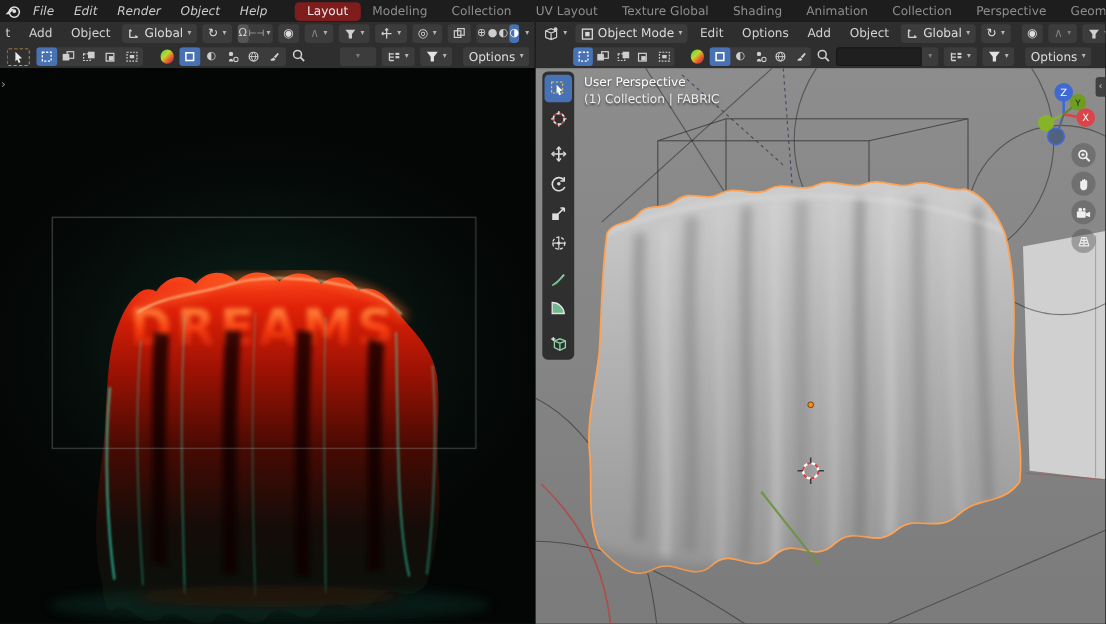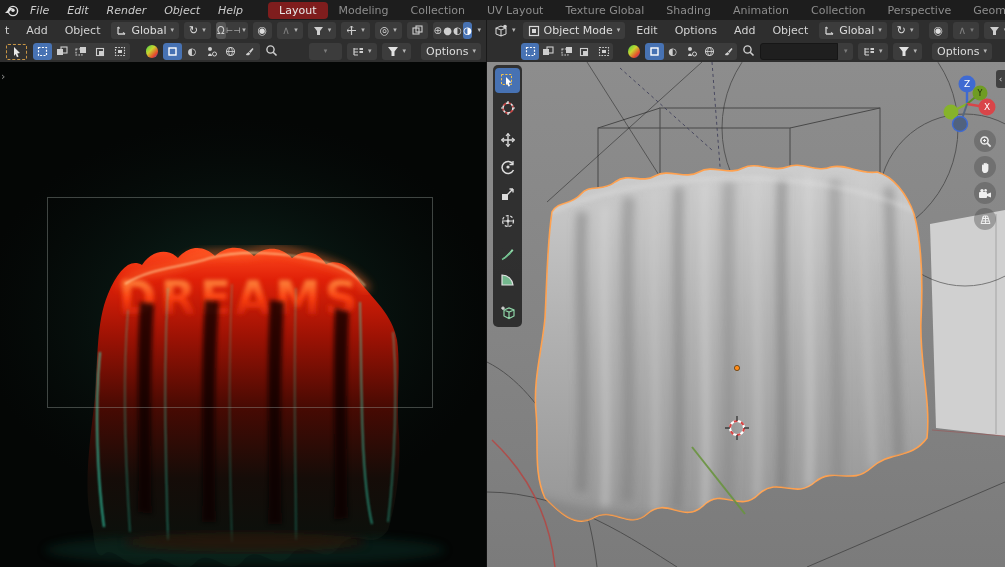--- a/index.html
+++ b/index.html
@@ -604,20 +604,24 @@
       <div class="tsep"></div>
       <div class="vtool">
           <svg width="16" height="16" viewBox="0 0 16 16">
             <path d="M4,6 L9,4 L14,6 L14,12 L9,14.5 L4,12 Z M4,6 L9,8 L14,6 M9,8 L9,14.5" fill="none" stroke="#8fd6a8" stroke-width="1.2"></path>
             <path d="M3,2.5 L3,6 M1.2,4.2 L4.8,4.2" stroke="#e2e2e2" stroke-width="1.3"></path>
           </svg>
         </div>
     </div>
 
     
+    <div class="overlay-text">
+      <div>User Perspective</div>
+      <div class="l2">(1) Collection | FABRIC</div>
+    </div>
 
     
     <svg class="axis-gizmo" viewBox="0 0 60 60">
       <path d="M30,30 L30,12" stroke="#3f6ad2" stroke-width="2.4"></path>
       <path d="M30,30 L42,20" stroke="#5c8d23" stroke-width="2"></path>
       <path d="M30,30 L48,33" stroke="#d94549" stroke-width="2.4"></path>
       <path d="M30,30 L16,37" stroke="#86b32a" stroke-width="2"></path>
       <path d="M30,30 L24,48" stroke="#56677f" stroke-width="2"></path>
       <circle cx="30" cy="10" r="8.5" fill="#3f6ad2"></circle>
       <text x="30" y="13" text-anchor="middle" font-size="9" fill="#fff">Z</text>

